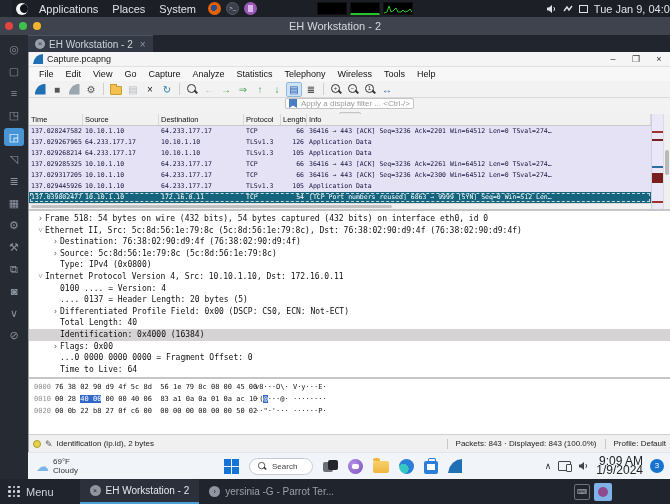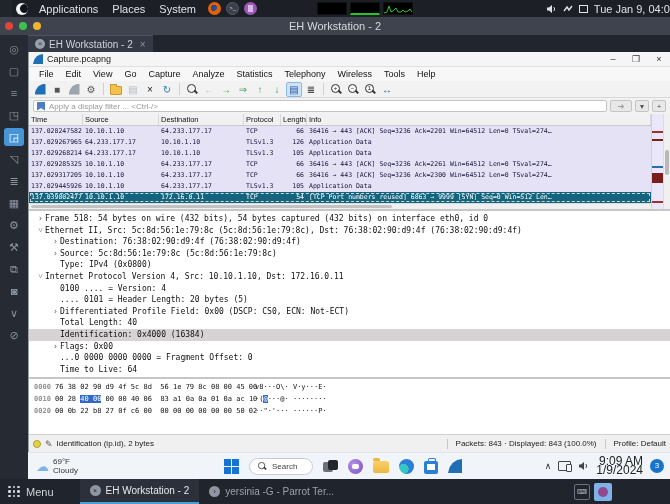--- a/index.html
+++ b/index.html
@@ -55,21 +55,21 @@
   .ws-menu span { padding:0 6px; }
   .ws-toolbar { height:17px; background:#f2f2f2; border-bottom:1px solid #d8d8d8; display:flex; align-items:center; padding-left:3px; gap:1px; }
   .tbi { width:16px; height:15px; display:flex; align-items:center; justify-content:center; font-size:10px; border-radius:2px; }
   .tbi.active { background:#cfe3f7; border:1px solid #8fb8e0; }
   .tbsep { width:1px; height:12px; background:#cfcfcf; margin:0 3px; }
   .tb-folder { width:12px; height:9px; background:#f5c14e; border:1px solid #c89b2e; border-radius:1px; position:relative; margin-top:2px; }
   .tb-folder::before { content:""; position:absolute; top:-3px; left:-1px; width:5px; height:2px; background:#f5c14e; border:1px solid #c89b2e; border-bottom:none; }
   .mag { position:relative; width:12px; height:12px; }
   .mag::before { content:attr(data-g); position:absolute; left:1px; top:1px; width:7px; height:7px; border:1px solid #333; border-radius:50%; font-size:6px; line-height:7px; text-align:center; color:#333; }
   .mag::after { content:""; position:absolute; left:8px; top:8px; width:4px; height:1.5px; background:#333; transform:rotate(45deg); }
-  .ws-filter { height:16px; background:#f2f2f2; display:flex; align-items:center; padding:0 4px; gap:3px; }
+  .ws-filter { height:16px; background:#f2f2f2; display:flex; align-items:center; padding:0 4px; gap:3px;flex-direction:column; }
   .filter-input { flex:1; height:12px; background:#fff; border:1px solid #c4c4c4; border-radius:2px; display:flex; align-items:center; gap:4px; padding:0 3px; }
   .bookmark { width:8px; height:9px; background:#4a7fc1; clip-path:polygon(0 0,100% 0,100% 100%,50% 72%,0 100%); }
   .filter-input .ph { color:#9a9a9a; font-size:8px; }
   .fbtn { height:12px; min-width:14px; background:#e8e8e8; border:1px solid #c4c4c4; border-radius:2px; font-size:8px; color:#555; display:flex; align-items:center; justify-content:center; }
   .fbtn.apply { width:22px; color:#9a9a9a; }
 
   
   .ws-list { height:95px; background:#fff; display:flex; }
   .plist { flex:1; display:flex; flex-direction:column; overflow:hidden; font-family:"DejaVu Sans Mono",monospace; }
   .prow { display:flex; height:11px; line-height:11px; font-size:6.5px; color:#14143c; flex:none; }
@@ -91,21 +91,21 @@
     font-family:"DejaVu Sans Mono",monospace; font-size:8px; color:#101010; }
   .drow { height:11.6px; line-height:11.6px; white-space:nowrap; overflow:hidden; }
   .drow .exp { display:inline-block; width:9px; color:#555; text-align:center; }
   .drow.sel { background:#d5d3d3; }
   .ind0 { padding-left:7px; } .ind1 { padding-left:22px; }
 
   
   .ws-hex { height:57px; background:#fff; border-top:2px solid #c6c6c6; padding-top:2px;
     font-family:"DejaVu Sans Mono",monospace; font-size:7px; }
   .hrow { height:12px; line-height:12px; white-space:pre; display:flex; }
-  .hrow .off { width:26px; color:#909090; padding-left:5px; flex:none;font-weight:bold; }
+  .hrow .off { width:26px; color:#909090; padding-left:5px; flex:none; }
   .hrow .hx { width:200px; color:#111; flex:none; }
   .hrow .asc { color:#111; }
   .hl { background:#3069c8; color:#fff; }
 
   
   .ws-status { flex:1; background:#f0f0f0; border-top:1px solid #d0d0d0; display:flex; align-items:center; font-size:8px; color:#222; padding:0 4px; gap:4px; }
   .expert-dot { width:8px; height:8px; border-radius:50%; background:#e8d24a; border:1px solid #a8a02e; }
   .ws-status .grow { flex:1; }
   .ws-status .sep { width:1px; height:10px; background:#c8c8c8; margin:0 4px; }
 
@@ -370,21 +370,21 @@
     </div>
 
     <div class="ws-details" id="ws-details">
         <div class="drow ind0"><span class="exp">›</span><span>Frame 518: 54 bytes on wire (432 bits), 54 bytes captured (432 bits) on interface eth0, id 0</span></div>
         <div class="drow ind0"><span class="exp">˅</span><span>Ethernet II, Src: 5c:8d:56:1e:79:8c (5c:8d:56:1e:79:8c), Dst: 76:38:02:90:d9:4f (76:38:02:90:d9:4f)</span></div>
         <div class="drow ind1"><span class="exp">›</span><span>Destination: 76:38:02:90:d9:4f (76:38:02:90:d9:4f)</span></div>
         <div class="drow ind1"><span class="exp">›</span><span>Source: 5c:8d:56:1e:79:8c (5c:8d:56:1e:79:8c)</span></div>
         <div class="drow ind1"><span class="exp"> </span><span>Type: IPv4 (0x0800)</span></div>
         <div class="drow ind0"><span class="exp">˅</span><span>Internet Protocol Version 4, Src: 10.10.1.10, Dst: 172.16.0.11</span></div>
         <div class="drow ind1"><span class="exp"> </span><span>0100 .... = Version: 4</span></div>
-        <div class="drow ind1"><span class="exp"> </span><span>.... 0101 = Header Length: 20 bytes (5)</span></div>
+        <div class="drow ind1"><span class="exp"> </span><span>.... 0137 = Header Length: 20 bytes (5)</span></div>
         <div class="drow ind1"><span class="exp">›</span><span>Differentiated Profile Field: 0x00 (DSCP: CS0, ECN: Not-ECT)</span></div>
         <div class="drow ind1"><span class="exp"> </span><span>Total Length: 40</span></div>
         <div class="drow ind1 sel"><span class="exp"> </span><span>Identification: 0x4000 (16384)</span></div>
         <div class="drow ind1"><span class="exp">›</span><span>Flags: 0x00</span></div>
         <div class="drow ind1"><span class="exp"> </span><span>...0 0000 0000 0000 = Fragment Offset: 0</span></div>
         <div class="drow ind1"><span class="exp"> </span><span>Time to Live: 64</span></div>
       </div>
     <div class="ws-hex" id="ws-hex">
         <div class="hrow"><span class="off">0000</span><span class="hx">76 38 02 90 d9 4f 5c 8d  56 1e 79 8c 08 00 45 00</span><span class="asc">v8···O\· V·y···E·</span></div>
         <div class="hrow"><span class="off">0010</span><span class="hx">00 28 <span class="hl">40 00</span> 00 00 40 06  83 a1 0a 0a 01 0a ac 10</span><span class="asc">·(<span class="hl">@</span>···@· ········</span></div>

